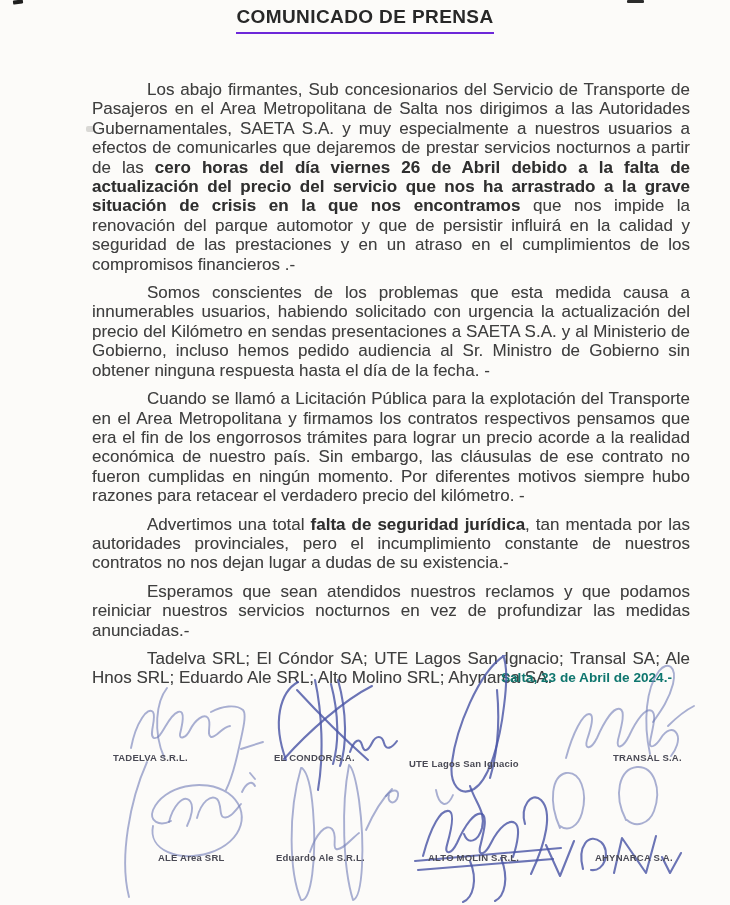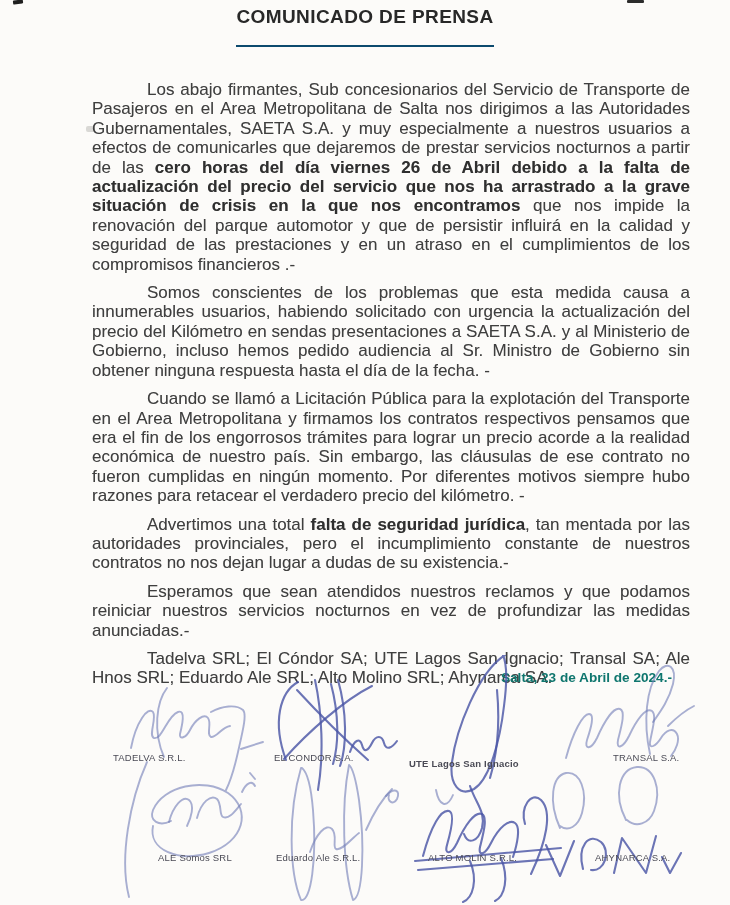--- a/index.html
+++ b/index.html
@@ -13,39 +13,39 @@
   
   .artifact{position:absolute;background:#1f1f1f;}
   .artifact-1{left:13px;top:0;width:10px;height:4px;transform:rotate(-8deg);border-radius:1px;}
   .artifact-2{left:627px;top:0;width:17px;height:3px;background:#2c2c2c;border-radius:1px;}
   .smudge{position:absolute;left:86px;top:126px;width:9px;height:6px;background:#d9d8d5;border-radius:2px;}
   
   .title{
     position:absolute;top:6px;left:0;width:730px;margin:0;
     text-align:center;font-size:19px;font-weight:700;letter-spacing:.4px;color:#282828;
   }
-  .title .u{border-bottom:2px solid #0c4a6e;padding-bottom:18px;}
+  .title .u{border-bottom:2px solid #6d28d9;padding-bottom:5px;}
   
   .body-text{
     position:absolute;top:80px;left:92px;width:598px;
     font-size:17px;line-height:19.4px;text-align:justify;color:#3f3f3f;
     text-shadow:0 0 .4px rgba(80,80,80,.35);
   }
   .para{margin:0 0 9px 0;text-indent:55px;}
   .para .bold{font-weight:700;color:#2f2f2f;}
   .date-line{
     position:absolute;top:670px;right:58px;
     font-size:13.6px;font-weight:700;color:#0f766e;
   }
   
   .signatures{position:absolute;left:0;top:655px;width:730px;height:250px;}
   .ink{fill:none;stroke:#4a56a6;stroke-width:2.1;stroke-linecap:round;stroke-linejoin:round;opacity:.82;}
   .ink-light{fill:none;stroke:#707bb5;stroke-width:1.9;stroke-linecap:round;stroke-linejoin:round;opacity:.6;}
   .sig-label{
-    position:absolute;font-size:9.5px;font-weight:400;color:#4a4a55;letter-spacing:.2px;white-space:nowrap;
+    position:absolute;font-size:9.5px;font-weight:700;color:#4a4a55;letter-spacing:.2px;white-space:nowrap;
   }
   .l-tadelva{left:113px;top:752px;}
   .l-condor{left:274px;top:752px;}
   .l-ute{left:409px;top:752px;font-weight:600;margin-top:6px;}
   .l-transal{left:613px;top:752px;text-align:center;}
   .l-ale{left:158px;top:852px;}
   .l-eduardo{left:276px;top:852px;}
   .l-alto{left:428px;top:852px;}
   .l-ahynarca{left:562px;top:852px;margin-left:33px;}
 </style>
@@ -136,18 +136,18 @@
       <path class="ink" d="M 583 869 C 577 846 589 832 601 842 C 611 851 605 872 591 870"></path>
       <path class="ink" d="M 614 873 L 622 838 L 646 873 L 656 836"></path>
       <path class="ink" d="M 662 857 L 670 873 L 681 853"></path>
     </g>
   </svg>
 
   <div class="sig-label l-tadelva">TADELVA S.R.L.</div>
   <div class="sig-label l-condor">EL CONDOR S.A.</div>
   <div class="sig-label l-ute">UTE Lagos San Ignacio</div>
   <div class="sig-label l-transal">TRANSAL S.A.</div>
-  <div class="sig-label l-ale">ALE Somos SRL</div>
+  <div class="sig-label l-ale">ALE Area SRL</div>
   <div class="sig-label l-eduardo">Eduardo Ale S.R.L.</div>
   <div class="sig-label l-alto">ALTO MOLIN S.R.L.</div>
   <div class="sig-label l-ahynarca">AHYNARCA S.A.</div>
 
 </div>
 
 </body></html>

